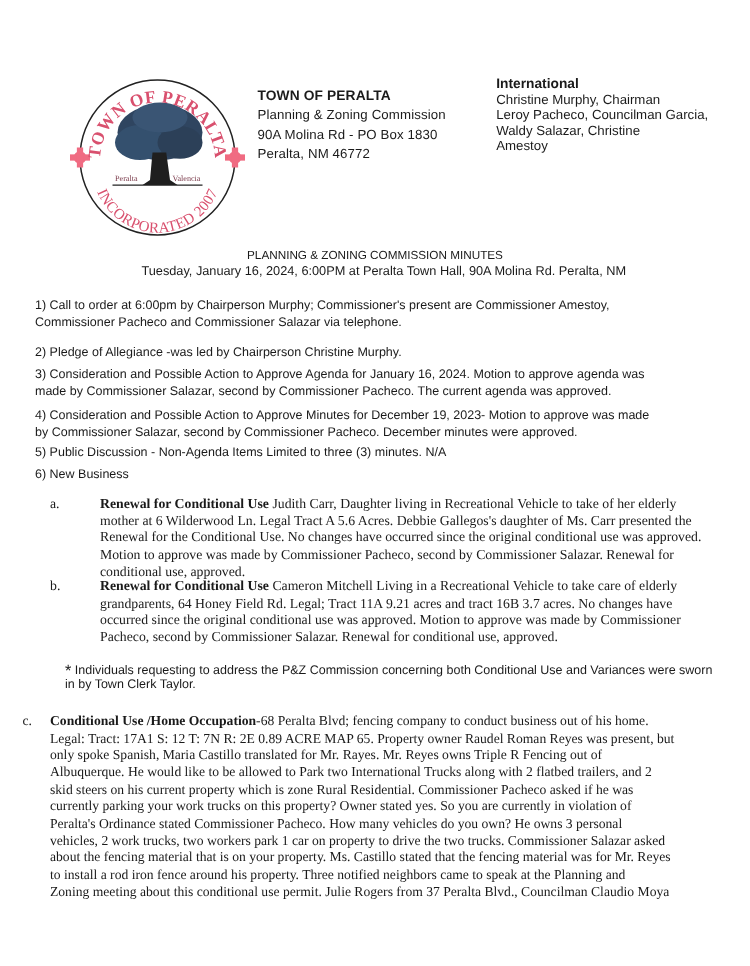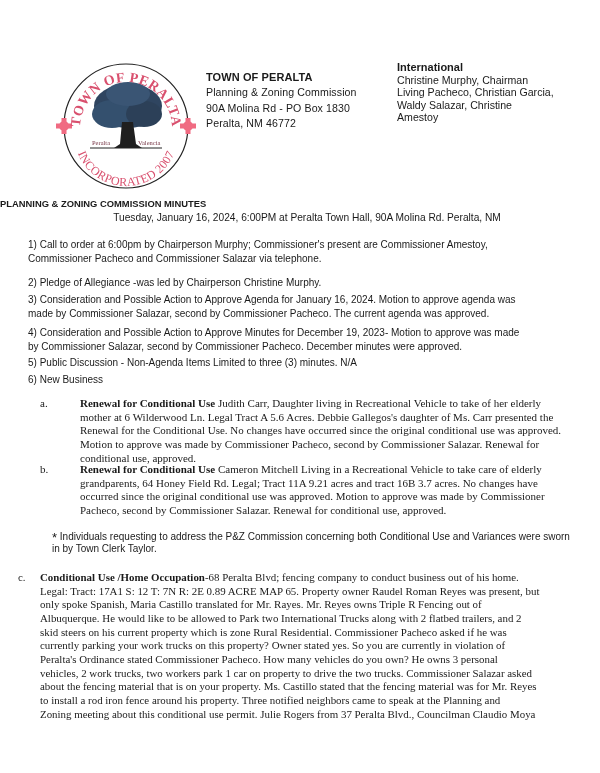--- a/index.html
+++ b/index.html
@@ -7,21 +7,21 @@
   .sans { font-family:"Liberation Sans", sans-serif; }
   .serif { font-family:"Liberation Serif", serif; }
 
   #seal { position:absolute; left:56px; top:56px; width:140px; height:140px; }
 
   #town-block { position:absolute; left:206px; top:70px; font-size:10.6px; line-height:15.4px; letter-spacing:0.1px; }
   #town-block .name { font-weight:bold; font-size:11px; }
   #comm-block { position:absolute; left:397px; top:61px; font-size:10.6px; line-height:12.6px; }
   #comm-block .hd { font-weight:bold; font-size:11px; }
 
-  #title { position:absolute; left:0; width:600px; top:198px; text-align:left; font-weight:bold; font-size:9.4px; }
+  #title { position:absolute; left:0; width:600px; top:198px; text-align:center; font-weight:normal; font-size:9.4px; }
   #subtitle { position:absolute; left:0; width:614px; top:212px; text-align:center; font-size:10.2px; }
 
   .item { position:absolute; left:28px; width:560px; font-size:10px; line-height:13.5px; }
 
   .sub { position:absolute; left:40px; width:548px; font-size:11px; line-height:13.7px; }
   .sub .letter { position:absolute; left:0; top:0; }
   .sub .body { margin-left:40px; display:block; }
   .sub b { font-weight:bold; }
 
   #note { position:absolute; left:52px; width:540px; top:531px; font-size:10px; line-height:11px; }
@@ -69,21 +69,21 @@
 <div id="town-block" class="sans">
   <div class="name">TOWN OF PERALTA</div>
   <div>Planning &amp; Zoning Commission</div>
   <div>90A Molina Rd - PO Box 1830</div>
   <div>Peralta, NM 46772</div>
 </div>
 
 <div id="comm-block" class="sans">
   <div class="hd">International</div>
   <div>Christine Murphy, Chairman</div>
-  <div>Living Pacheco, Christian Garcia,</div>
+  <div>Leroy Pacheco, Councilman Garcia,</div>
   <div>Waldy Salazar, Christine</div>
   <div>Amestoy</div>
 </div>
 
 <div id="title" class="sans">PLANNING &amp; ZONING COMMISSION MINUTES</div>
 <div id="subtitle" class="sans">Tuesday, January 16, 2024, 6:00PM at Peralta Town Hall, 90A Molina Rd. Peralta, NM</div>
 
 <div class="item sans" style="top:238px">
   <div>1)  Call to  order at 6:00pm by Chairperson  Murphy; Commissioner's present are Commissioner  Amestoy,</div>
   <div>Commissioner Pacheco and Commissioner Salazar via telephone.</div>

